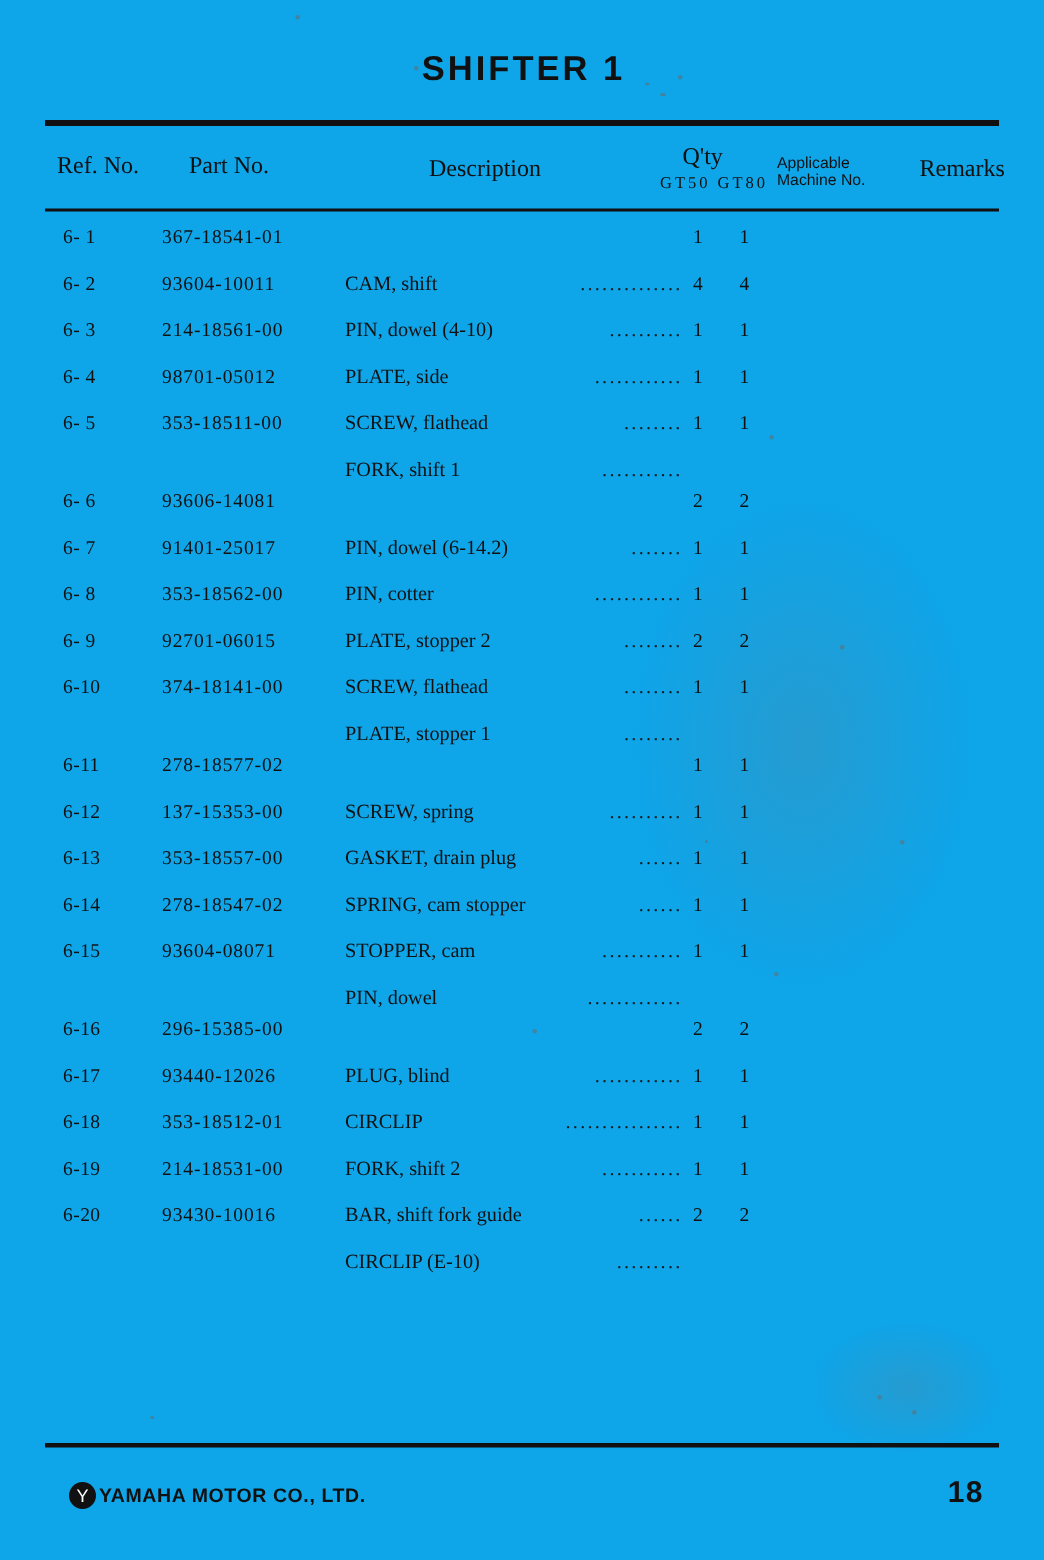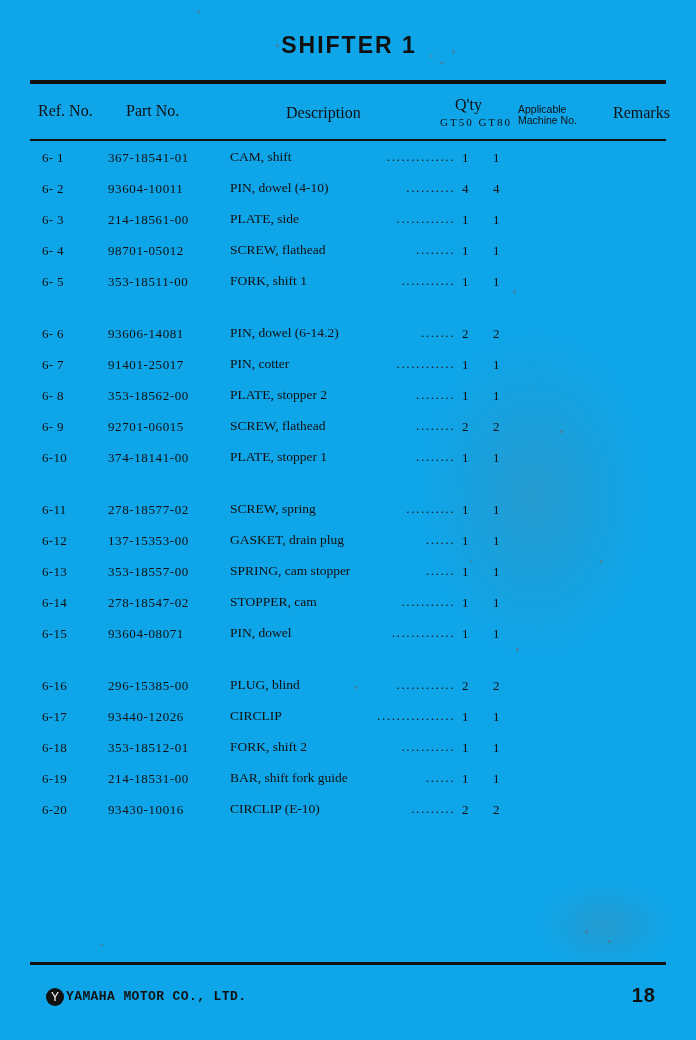--- a/index.html
+++ b/index.html
@@ -128,21 +128,21 @@
 
   .desc-wrap {
     position: absolute;
     left: 200px;
     top: 7px;
     width: 225px;
     font-size: 13.5px;
     display: flex;
     align-items: baseline;
   }
-  .desc-text { white-space: nowrap; }
+  .desc-text { white-space: nowrap; margin-top: 32px; }
   .desc-lead {
     flex: 1;
     margin-left: 6px;
     overflow: hidden;
     white-space: nowrap;
     font-size: 13.5px;
     letter-spacing: 1.5px;
     color: #1a1a1a;
     text-align: right;
     direction: rtl;
@@ -169,21 +169,21 @@
     line-height: 18px;
     text-align: center;
     font-family: "Liberation Sans", sans-serif;
   }
   .logo-text {
     position: absolute;
     left: 36px;
     top: 11px;
     font-size: 13px;
     font-weight: bold;
-    font-family: Liberation Mono, monospace;
+    font-family: Liberation Sans, sans-serif;
     letter-spacing: .4px;
   }
   .page-num {
     position: absolute;
     right: 10px;
     top: 6px;
     font-size: 20px;
     font-weight: bold;
     font-family: "Liberation Sans", sans-serif;
     letter-spacing: 1px;

